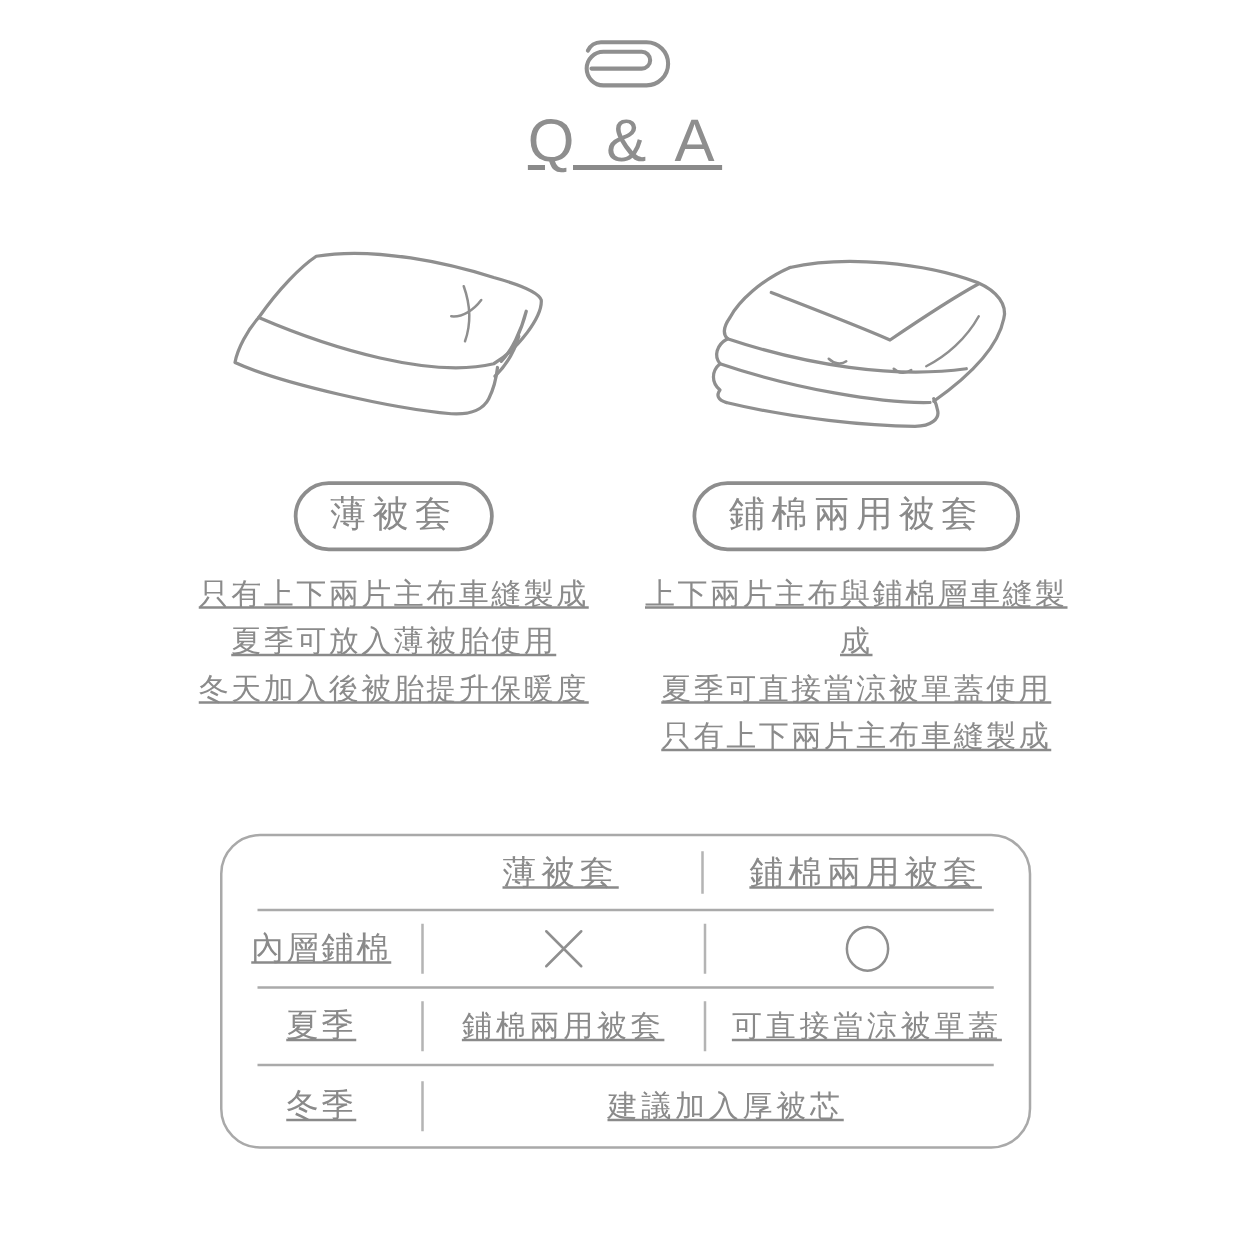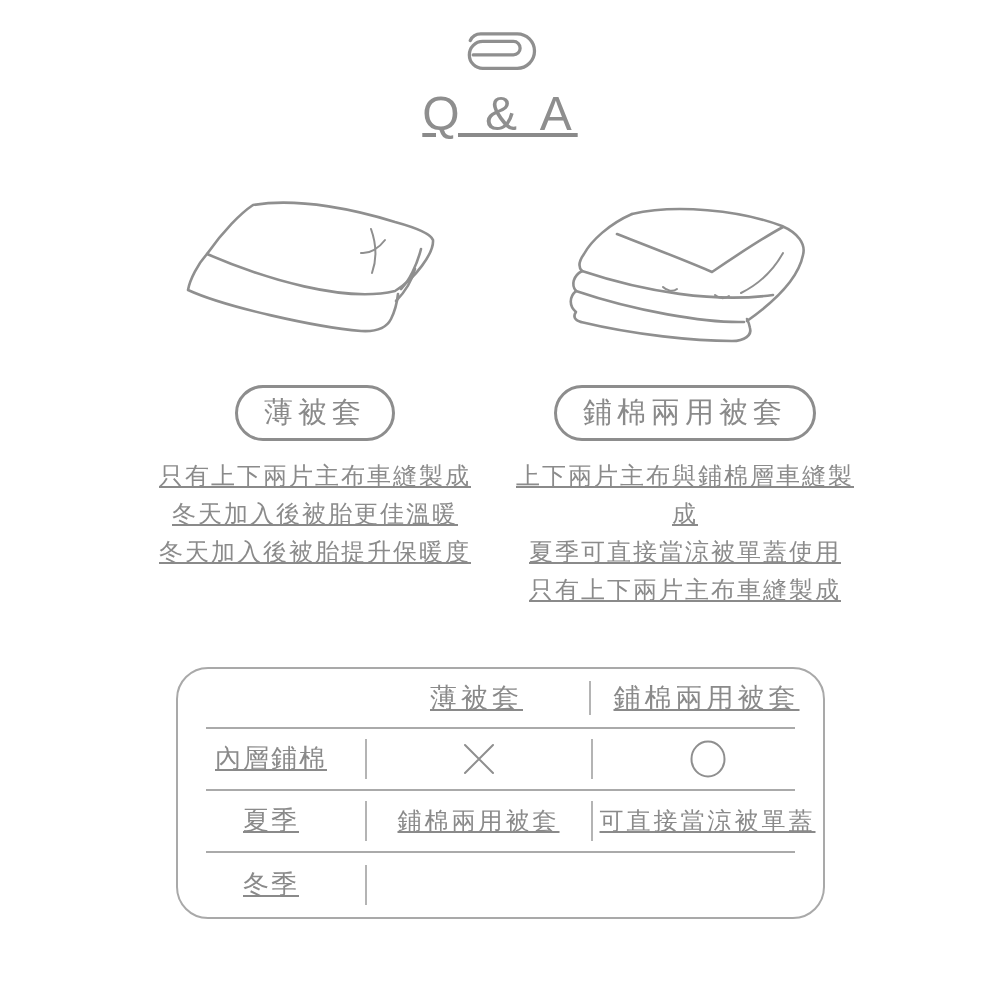--- a/index.html
+++ b/index.html
@@ -48,21 +48,21 @@
     margin:58px auto 0 auto;
     border:2px solid #a9a9a9;
     border-radius:32px;
     box-sizing:border-box;
     background:#ffffff;
   }
   .trow{display:flex;align-items:center;height:60px;}
   .trow.head{height:58px;}
   .trow.last{height:64px;align-items:center;}
   .tcell{display:flex;align-items:center;justify-content:center;box-sizing:border-box;}
-  .c-label{width:187px;font-size:26px;letter-spacing:2px;}
+  .c-label{width:159px;font-size:26px;letter-spacing:2px;}
   .c-thin{width:224px;font-size:24px;letter-spacing:3px;}
   .c-quilt{flex:1;font-size:24px;letter-spacing:3px;}
   .c-merge{flex:1;font-size:24px;letter-spacing:3px;}
   .head .tcell{font-size:27px;letter-spacing:4px;color:#8a8a8a;}
   .hline{height:2px;background:#aaaaaa;margin:0 28px;}
   .vdiv{width:2px;height:40px;background:#b4b4b4;flex:0 0 2px;}
   .head .vdiv{height:34px;}
   .sym{display:block;}
 </style>
 </head>
@@ -84,21 +84,21 @@
         <path d="M42,63 C58,40 76,22 88,14 C135,6 195,20 230,31 C252,37 266,43 268,49 C269,62 250,88 230,100 C180,112 100,88 42,63 Z"></path>
         <path d="M42,63 C33,73 25,88 23,99 C60,116 150,136 196,140 C212,141 222,136 226,128 C230,120 232,112 233,103"></path>
         <path d="M236,98 C244,90 252,74 256,58"></path>
         <path d="M231,110 C240,101 247,89 250,78"></path>
         <path d="M206,38 C211,52 212,68 207,82" stroke-width="2"></path>
         <path d="M196,62 C205,63 214,57 220,49" stroke-width="2"></path>
       </svg>
       <div class="pill">薄被套</div>
       <div class="desc">
         <div>只有上下兩片主布車縫製成</div>
-        <div>冬天加入後被胎更佳溫暖</div>
+        <div>夏季可放入薄被胎使用</div>
         <div>冬天加入後被胎提升保暖度</div>
       </div>
     </div>
 
     <div class="col">
       <svg class="blanket" width="300" height="170" viewBox="0 0 300 170" fill="none" stroke="#8f8f8f" stroke-width="2.6" stroke-linecap="round" stroke-linejoin="round">
         <path d="M97,23 C140,13 205,19 247,35 C263,42 271,53 268,64 C264,84 246,106 212,130"></path>
         <path d="M82,43 C118,57 152,70 177,81 C202,64 226,48 248,36"></path>
         <path d="M97,23 C74,33 56,50 49,63 C44,70 43,76 47,80"></path>
         <path d="M47,80 C38,85 36,94 41,100"></path>
@@ -154,16 +154,17 @@
       <div class="tcell c-thin">鋪棉兩用被套</div>
       <div class="vdiv"></div>
       <div class="tcell c-quilt">可直接當涼被單蓋</div>
     </div>
 
     <div class="hline"></div>
 
     <div class="trow last">
       <div class="tcell c-label">冬季</div>
       <div class="vdiv"></div>
+      <div class="tcell c-merge">建議加入厚被芯</div>
     </div>
 
   </div>
 </div>
 
 </body></html>

